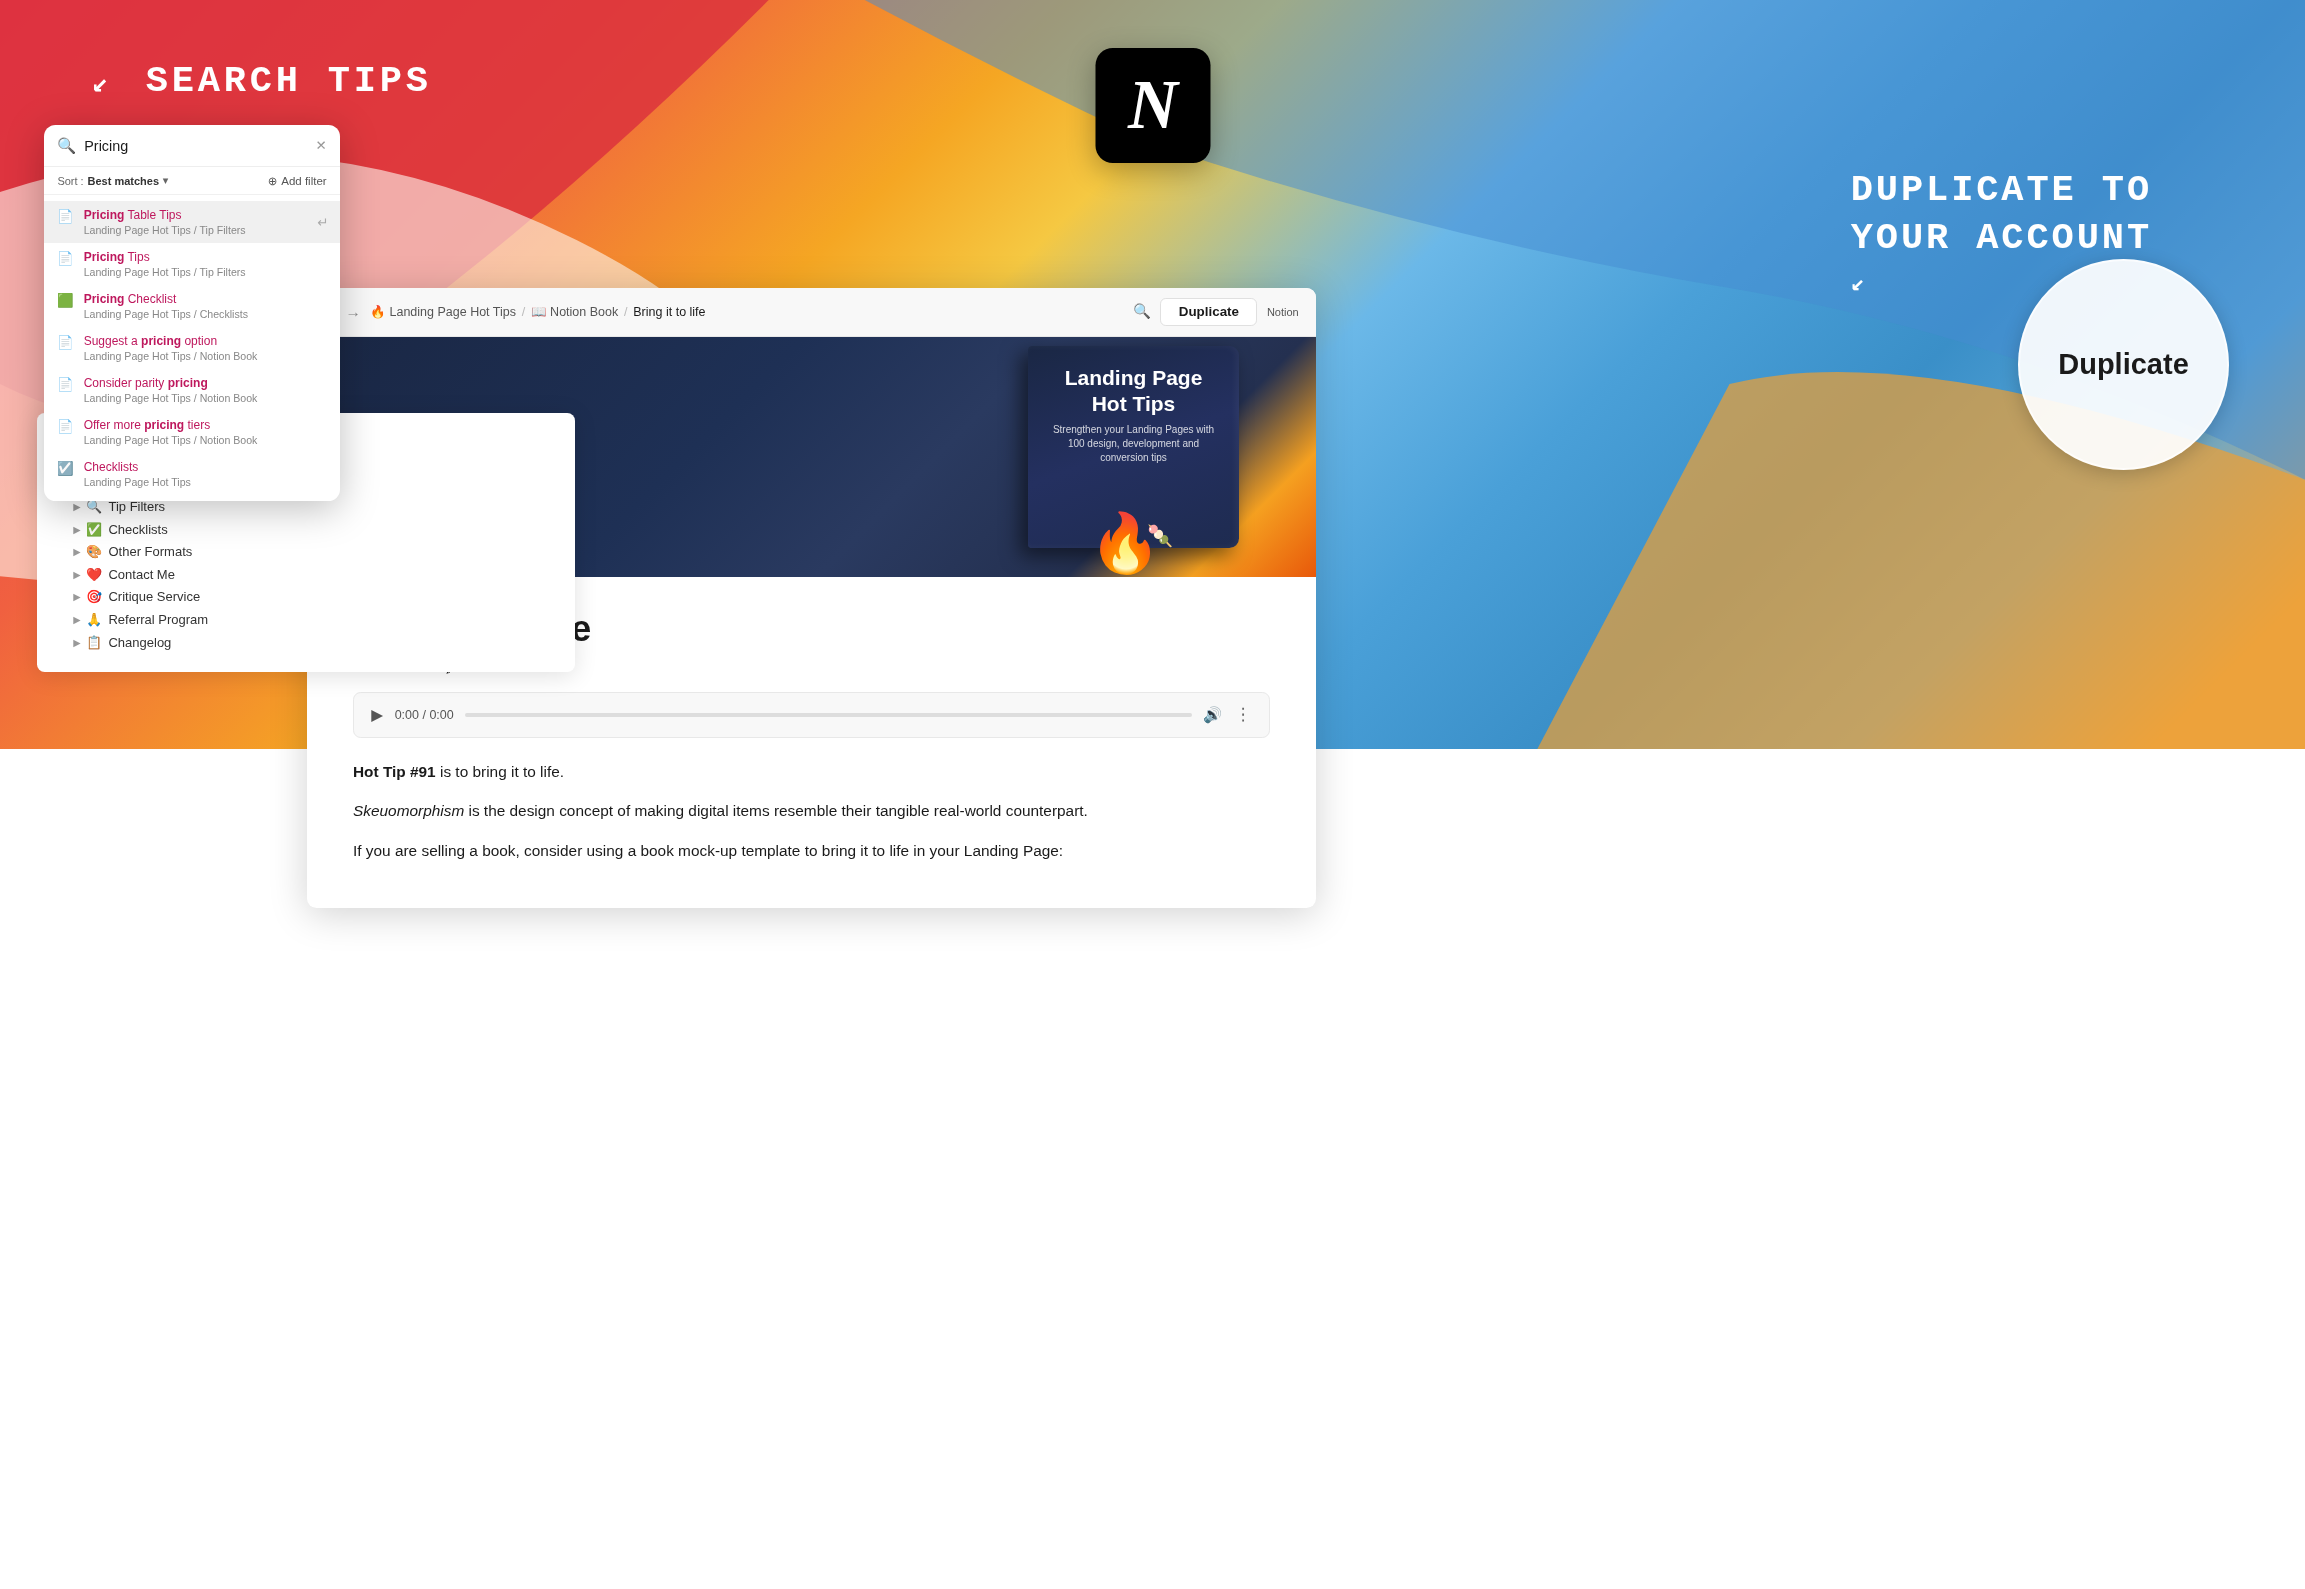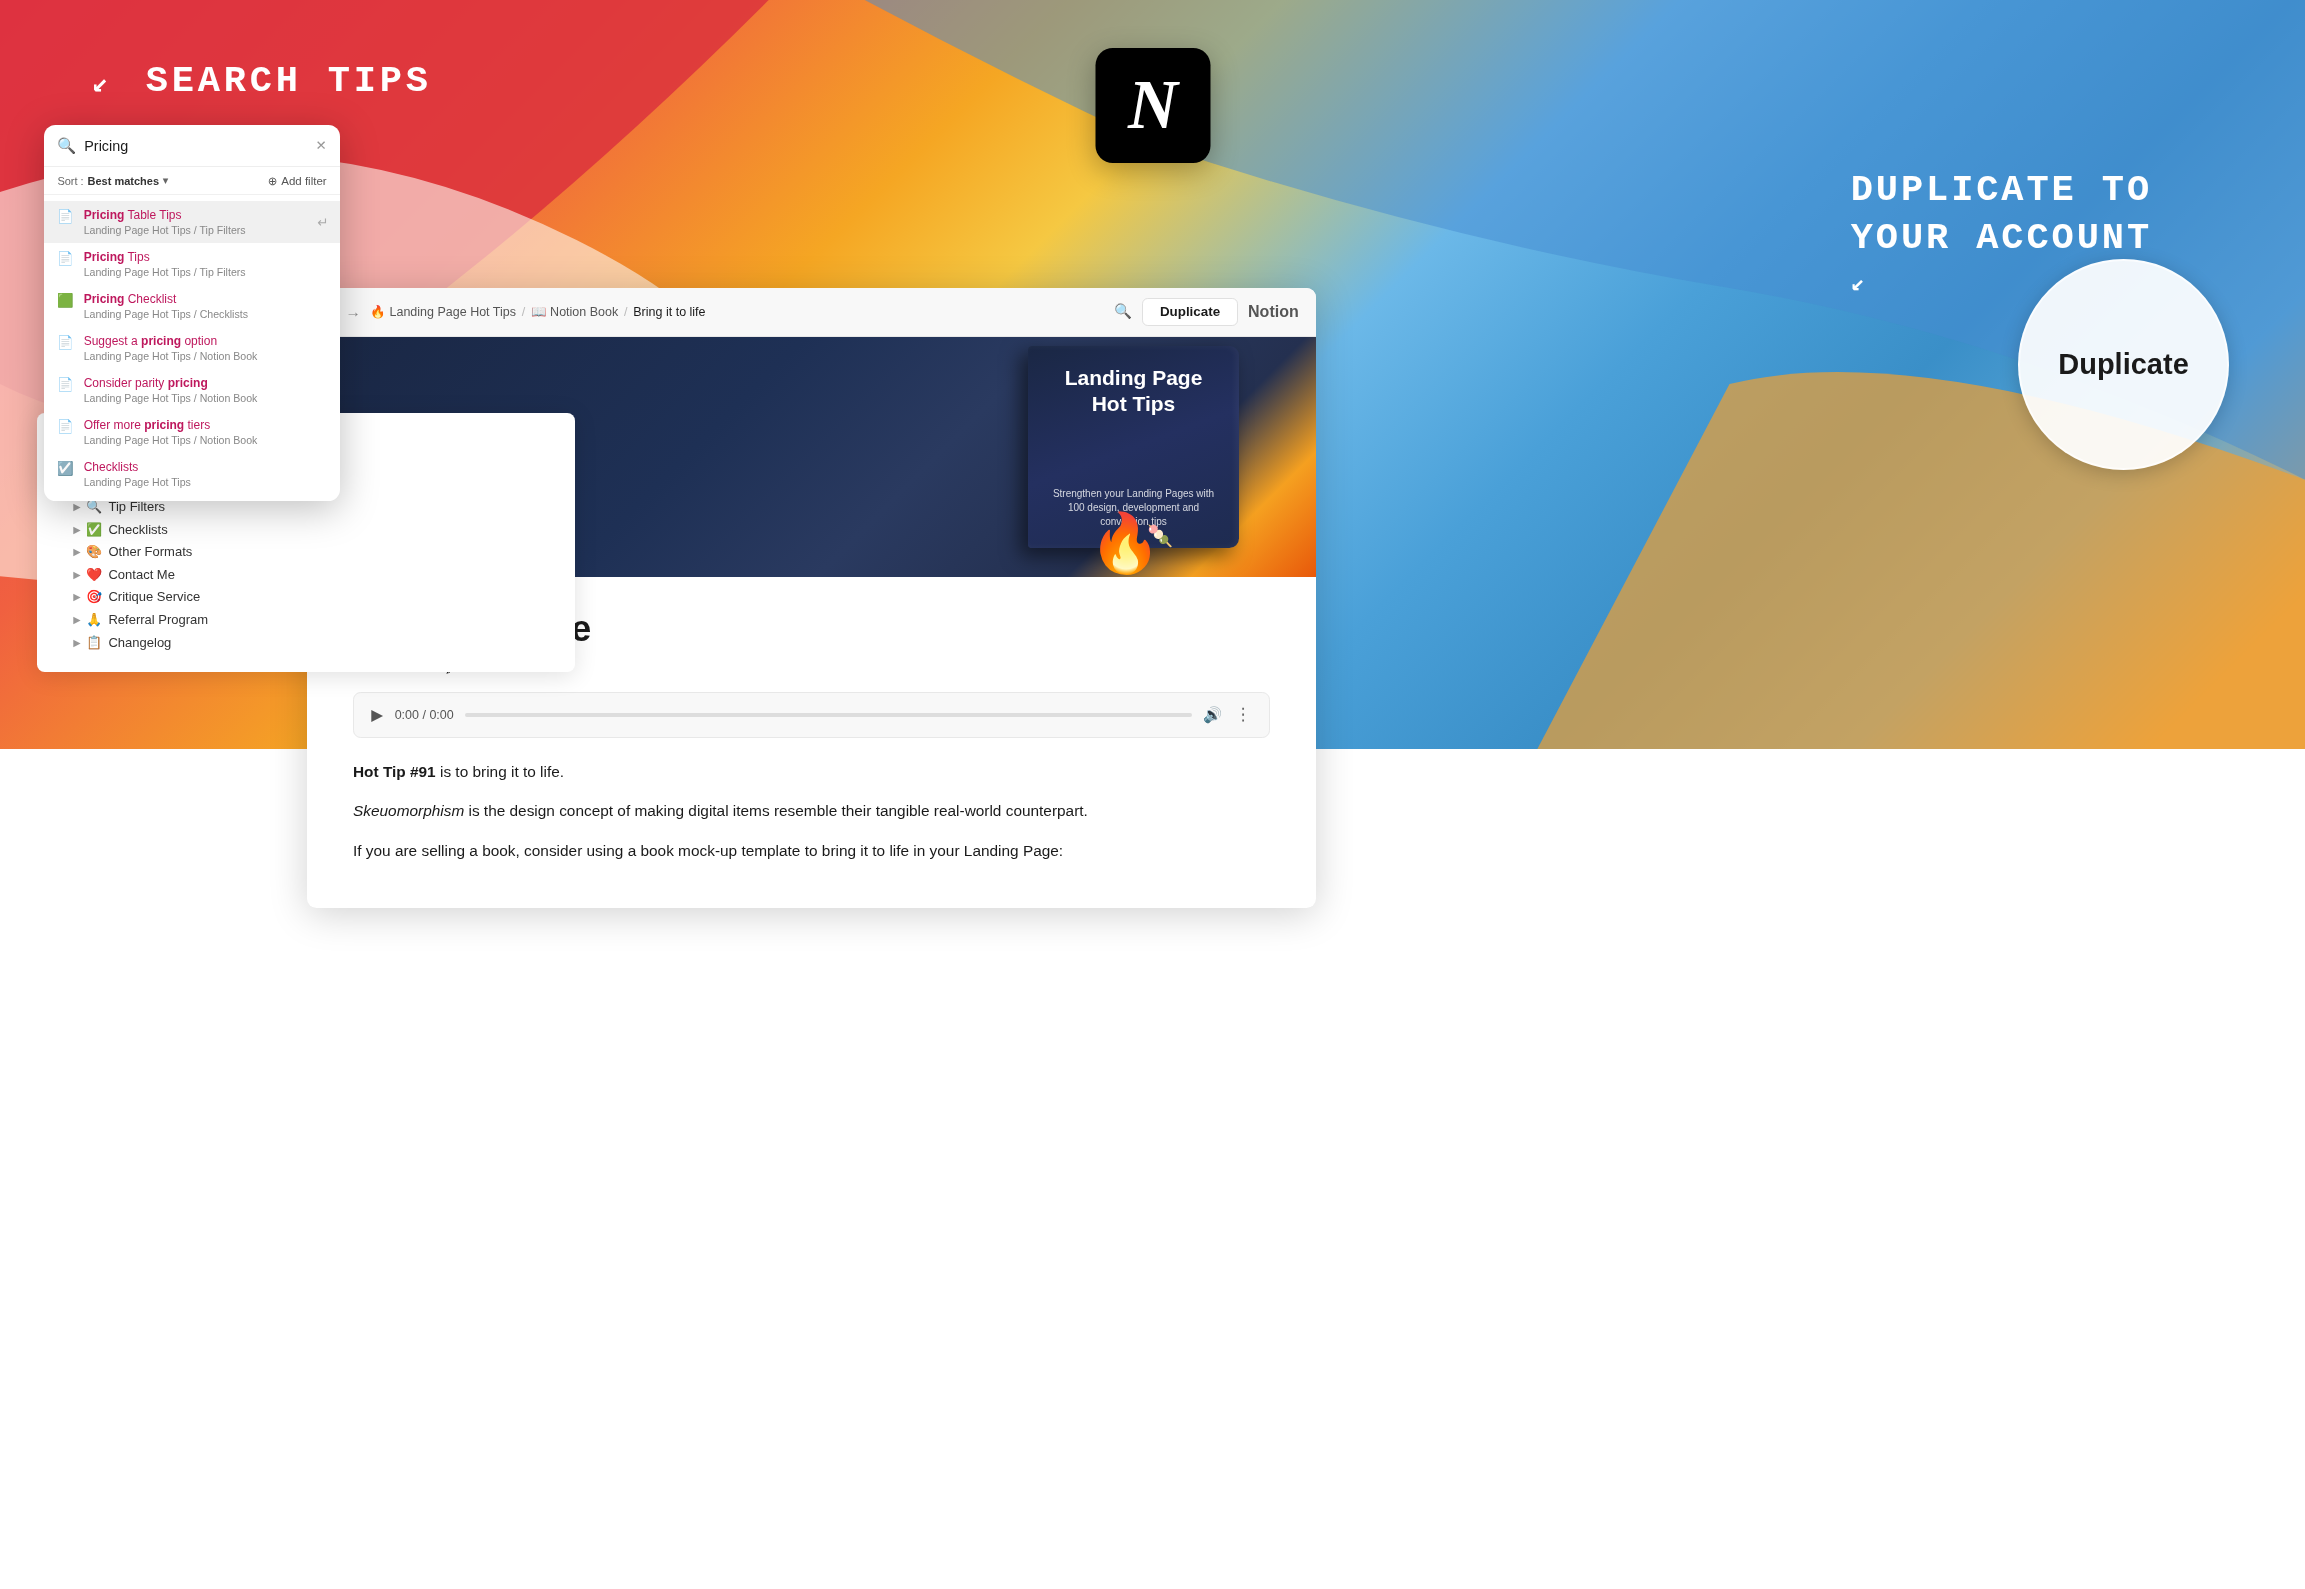--- a/index.html
+++ b/index.html
@@ -366,23 +366,23 @@
       border: 1px solid #e0e0e0;
       border-radius: 5.8px;
       padding: 5.8px 17.3px;
       font-size: 13.4px;
       font-weight: 600;
       cursor: pointer;
       color: #1a1a1a;
     }
 
     .notion-badge {
-      font-size: 16px;
+      font-size: 11px;
       color: #555;
-      font-weight: 700;
+      font-weight: 400;
     }
 
     
     .page-cover {
       width: 100%;
       height: 240px;
       background: linear-gradient(135deg, #1a2744 0%, #1e3055 40%, #2a3a60 60%, #243050 80%, #f5a020 90%, #e8580a 100%);
       position: relative;
       display: flex;
       align-items: center;
@@ -395,21 +395,21 @@
       right: 77px;
       top: 9.6px;
       width: 211px;
       height: 202px;
       background: linear-gradient(160deg, #1a2744 0%, #243060 50%, #1e2b50 100%);
       border-radius: 3.8px 9.6px 9.6px 3.8px;
       box-shadow: -7.7px 7.7px 19px rgba(0,0,0,0.5), inset -2.9px 0 7.7px rgba(255,255,255,0.05);
       display: flex;
       flex-direction: column;
       align-items: center;
-      justify-content: space-between;
+      justify-content: flex-start;
       padding: 19px;
       margin-left: 47px;
     }
 
     .book-title {
       color: white;
       font-size: 21px;
       font-weight: 900;
       text-align: center;
       line-height: 1.2;

